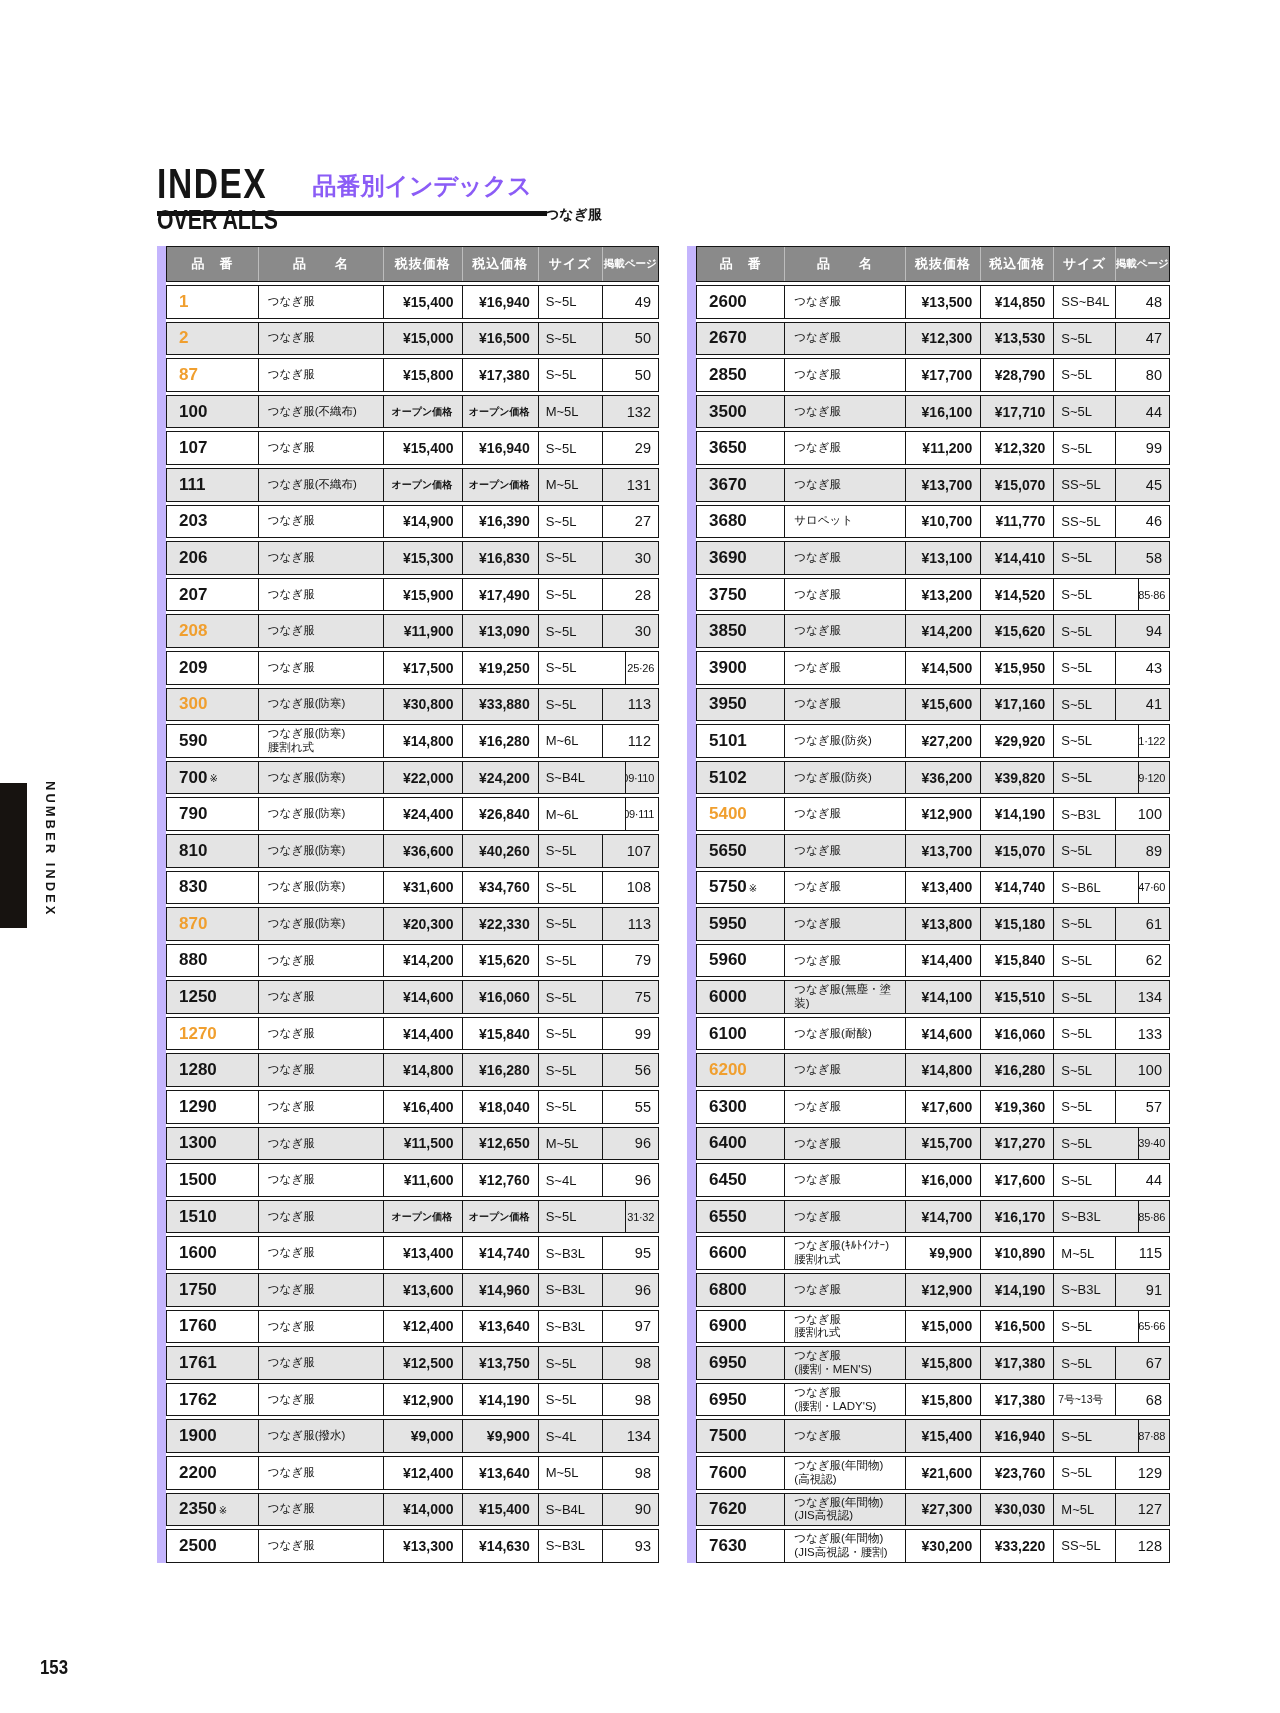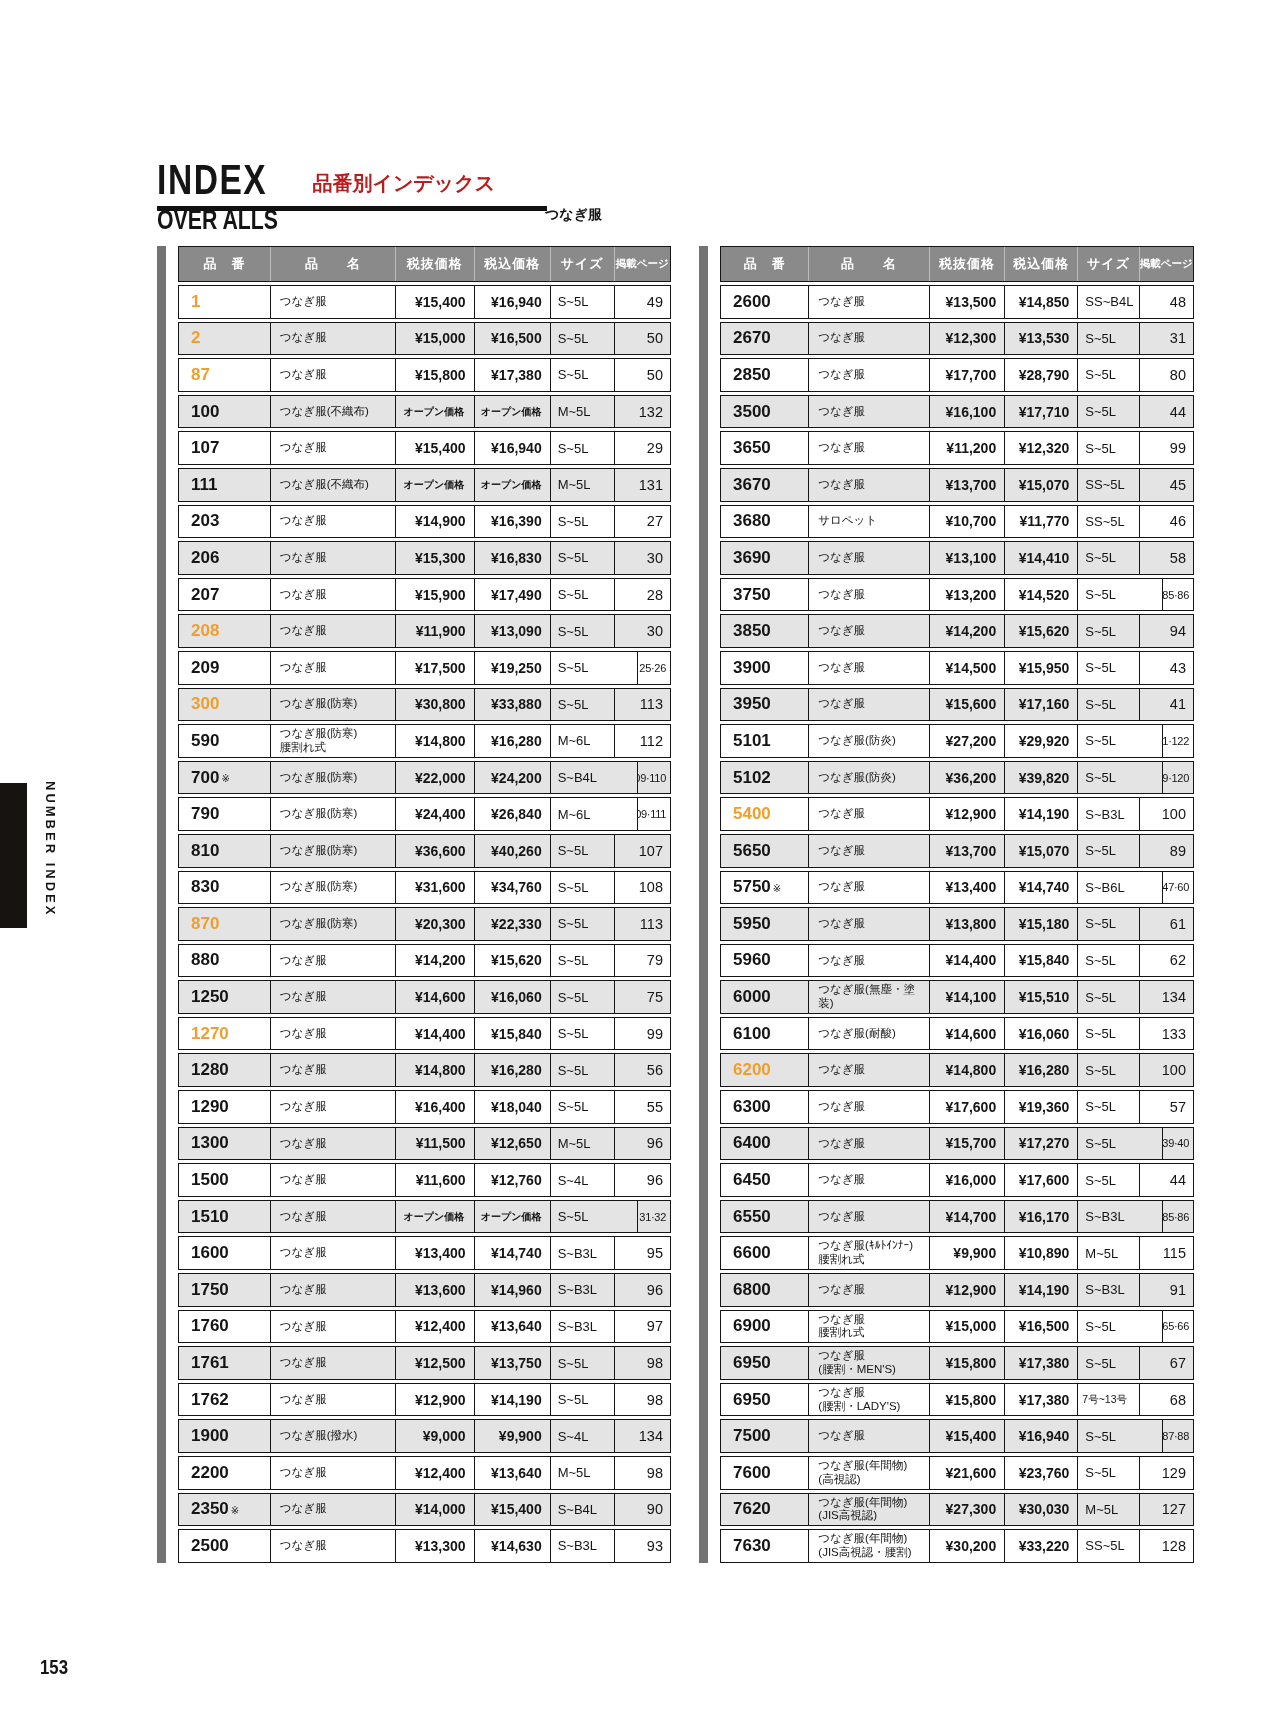--- a/index.html
+++ b/index.html
@@ -3,42 +3,42 @@
 <meta charset="utf-8">
 <style>
   html,body{margin:0;padding:0;}
   body{font-family:"Liberation Sans","DejaVu Sans",sans-serif;background:#fff;}
   .page{position:relative;width:1280px;height:1713px;background:#ffffff;overflow:hidden;}
 
   
   .index-head{position:absolute;left:157px;top:146px;}
   .index-title{display:inline-block;font-size:43px;font-weight:bold;letter-spacing:2px;
     transform:scaleX(0.78);transform-origin:left bottom;color:#151515;line-height:1;}
-  .index-sub{display:inline-block;font-size:20px;font-weight:bold;color:#b91c1c;
+  .index-sub{display:inline-block;font-size:24px;font-weight:bold;color:#8b5cf6;
     margin-left:14px;vertical-align:baseline;position:relative;top:-4px;margin-top:28px;}
   .rule{height:5px;background:#111;width:390px;margin-top:5px;}
 
   .section-row{position:absolute;left:157px;top:206px;width:493px;display:flex;
     justify-content:space-between;}
   .overalls{display:inline-block;font-size:28px;font-weight:bold;letter-spacing:0px;
     transform:scaleX(0.76);transform-origin:left bottom;color:#151515;line-height:1;}
   .section-note{font-size:14px;font-weight:bold;color:#151515;margin-right:48px;}
 
   
   .side-bar{position:absolute;left:0;top:783px;width:27px;height:145px;background:#171310;}
   .side-label{position:absolute;left:58px;top:781px;transform:rotate(90deg);
     transform-origin:left top;white-space:nowrap;font-size:13px;font-weight:bold;
     letter-spacing:3px;color:#151515;}
 
   .pageno{position:absolute;left:40px;top:1655px;font-size:21px;font-weight:bold;
     display:inline-block;transform:scaleX(0.8);transform-origin:left top;color:#151515;}
 
   
   .tables{position:absolute;left:157px;top:246px;display:flex;}
-  .itable{border-left:9px solid #737373;padding-left:12px;}
+  .itable{border-left:9px solid #c4b5fd;}
   .itable.left{width:493px;margin-right:28px;}
   .itable.right{width:474px;}
 
   .trow{display:grid;grid-template-columns:18.5% 25.5% 16% 15.5% 13% 11.5%;
     height:33.6px;margin-top:3px;border:1px solid #151515;background:#fff;box-sizing:border-box;}
   .trow.alt{background:#e4e4e4;}
   .trow.head{background:#8a8a8a;height:36px;margin-top:0;}
   .cell{display:flex;align-items:center;border-left:1px solid #151515;overflow:hidden;box-sizing:border-box;}
   .cell:first-child{border-left:none;}
   .head .cell{border-left:1px solid #bdbdbd;justify-content:center;color:#fff;
@@ -534,21 +534,21 @@
         <div class="trow alt">
           <div class="cell c-no">
             <span>2670</span>
           </div>
           <div class="cell c-name">
             <span>つなぎ服</span>
           </div>
           <div class="cell c-price">¥12,300</div>
           <div class="cell c-price">¥13,530</div>
           <div class="cell c-size">S~5L</div>
-          <div class="cell c-page">31</div>
+          <div class="cell c-page">47</div>
         </div>
         <div class="trow">
           <div class="cell c-no">
             <span>2850</span>
           </div>
           <div class="cell c-name">
             <span>つなぎ服</span>
           </div>
           <div class="cell c-price">¥17,700</div>
           <div class="cell c-price">¥28,790</div>

